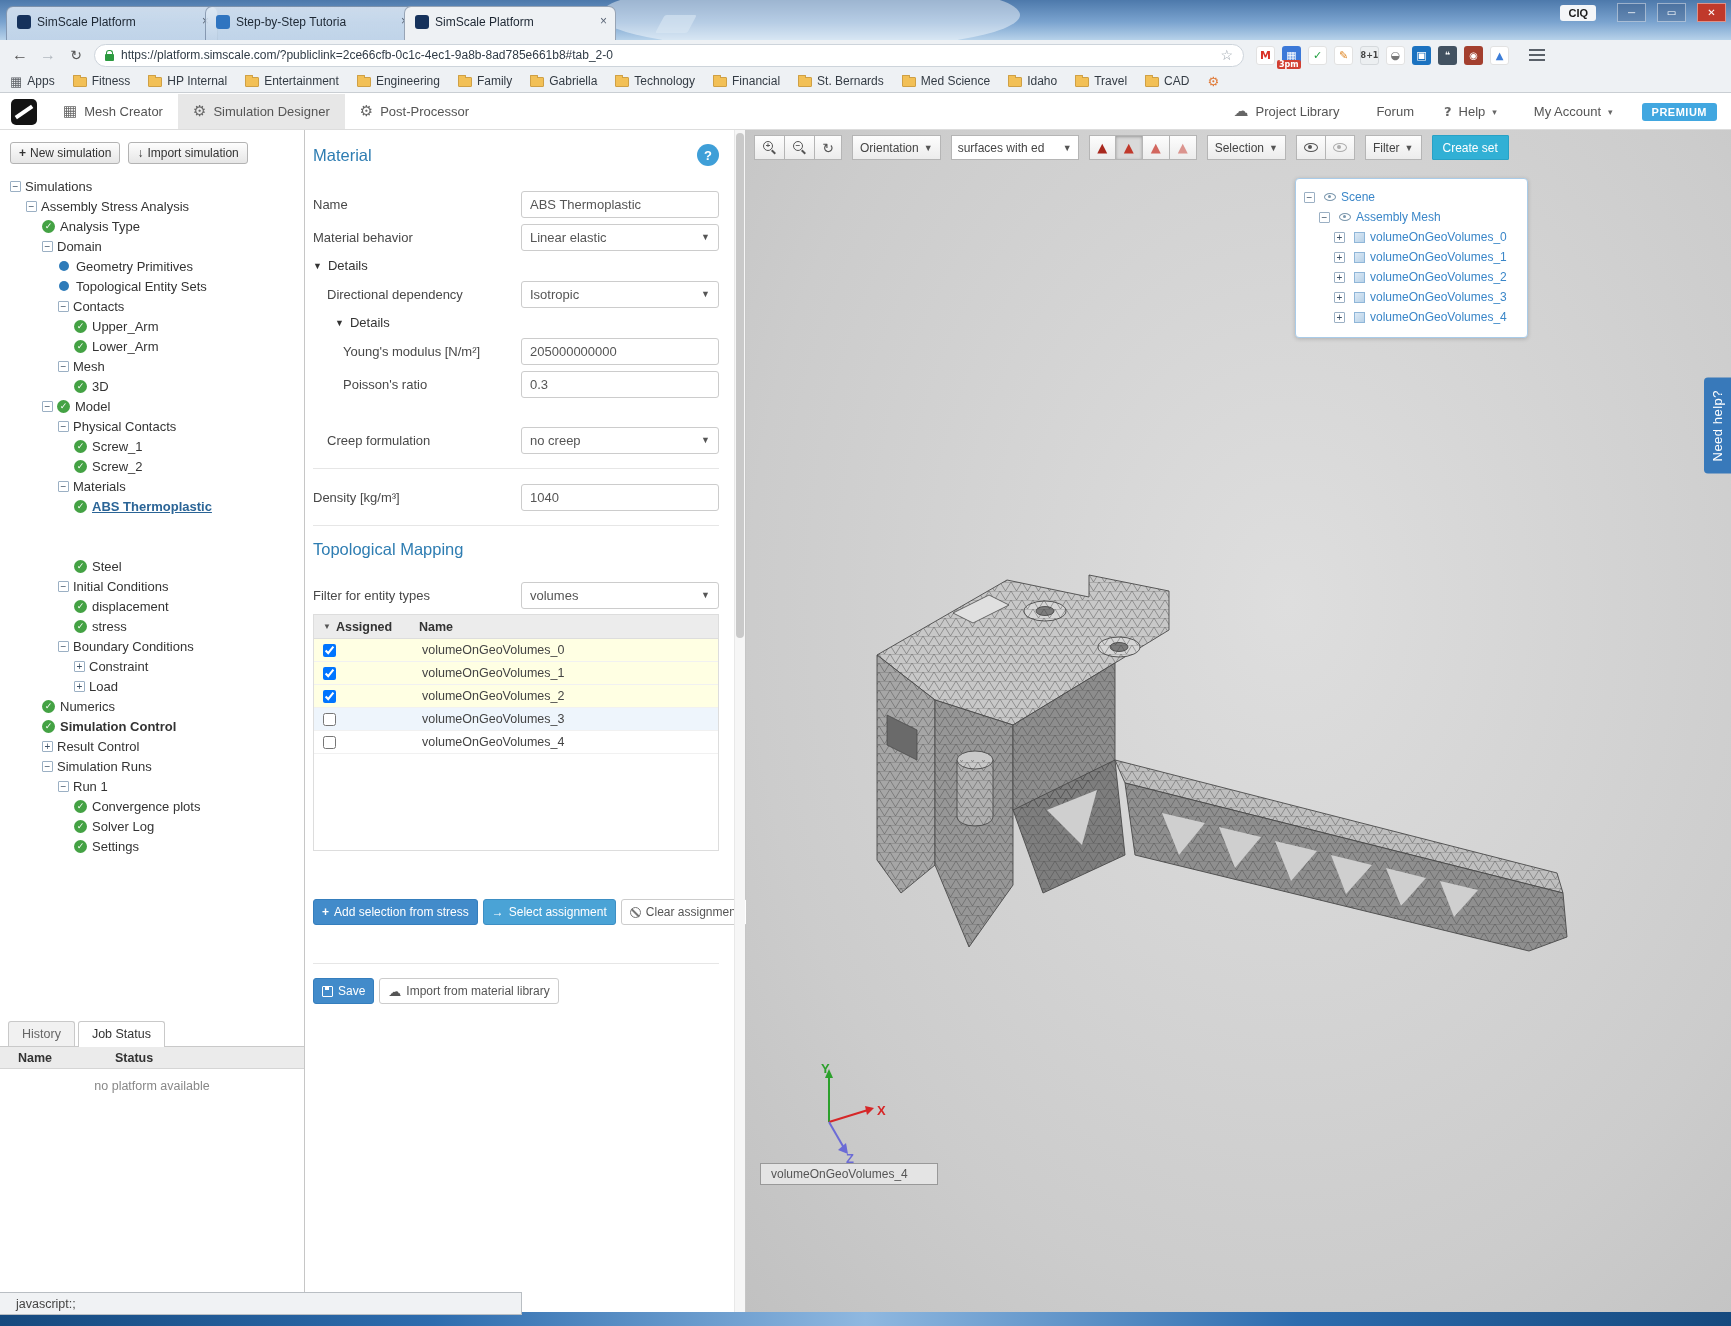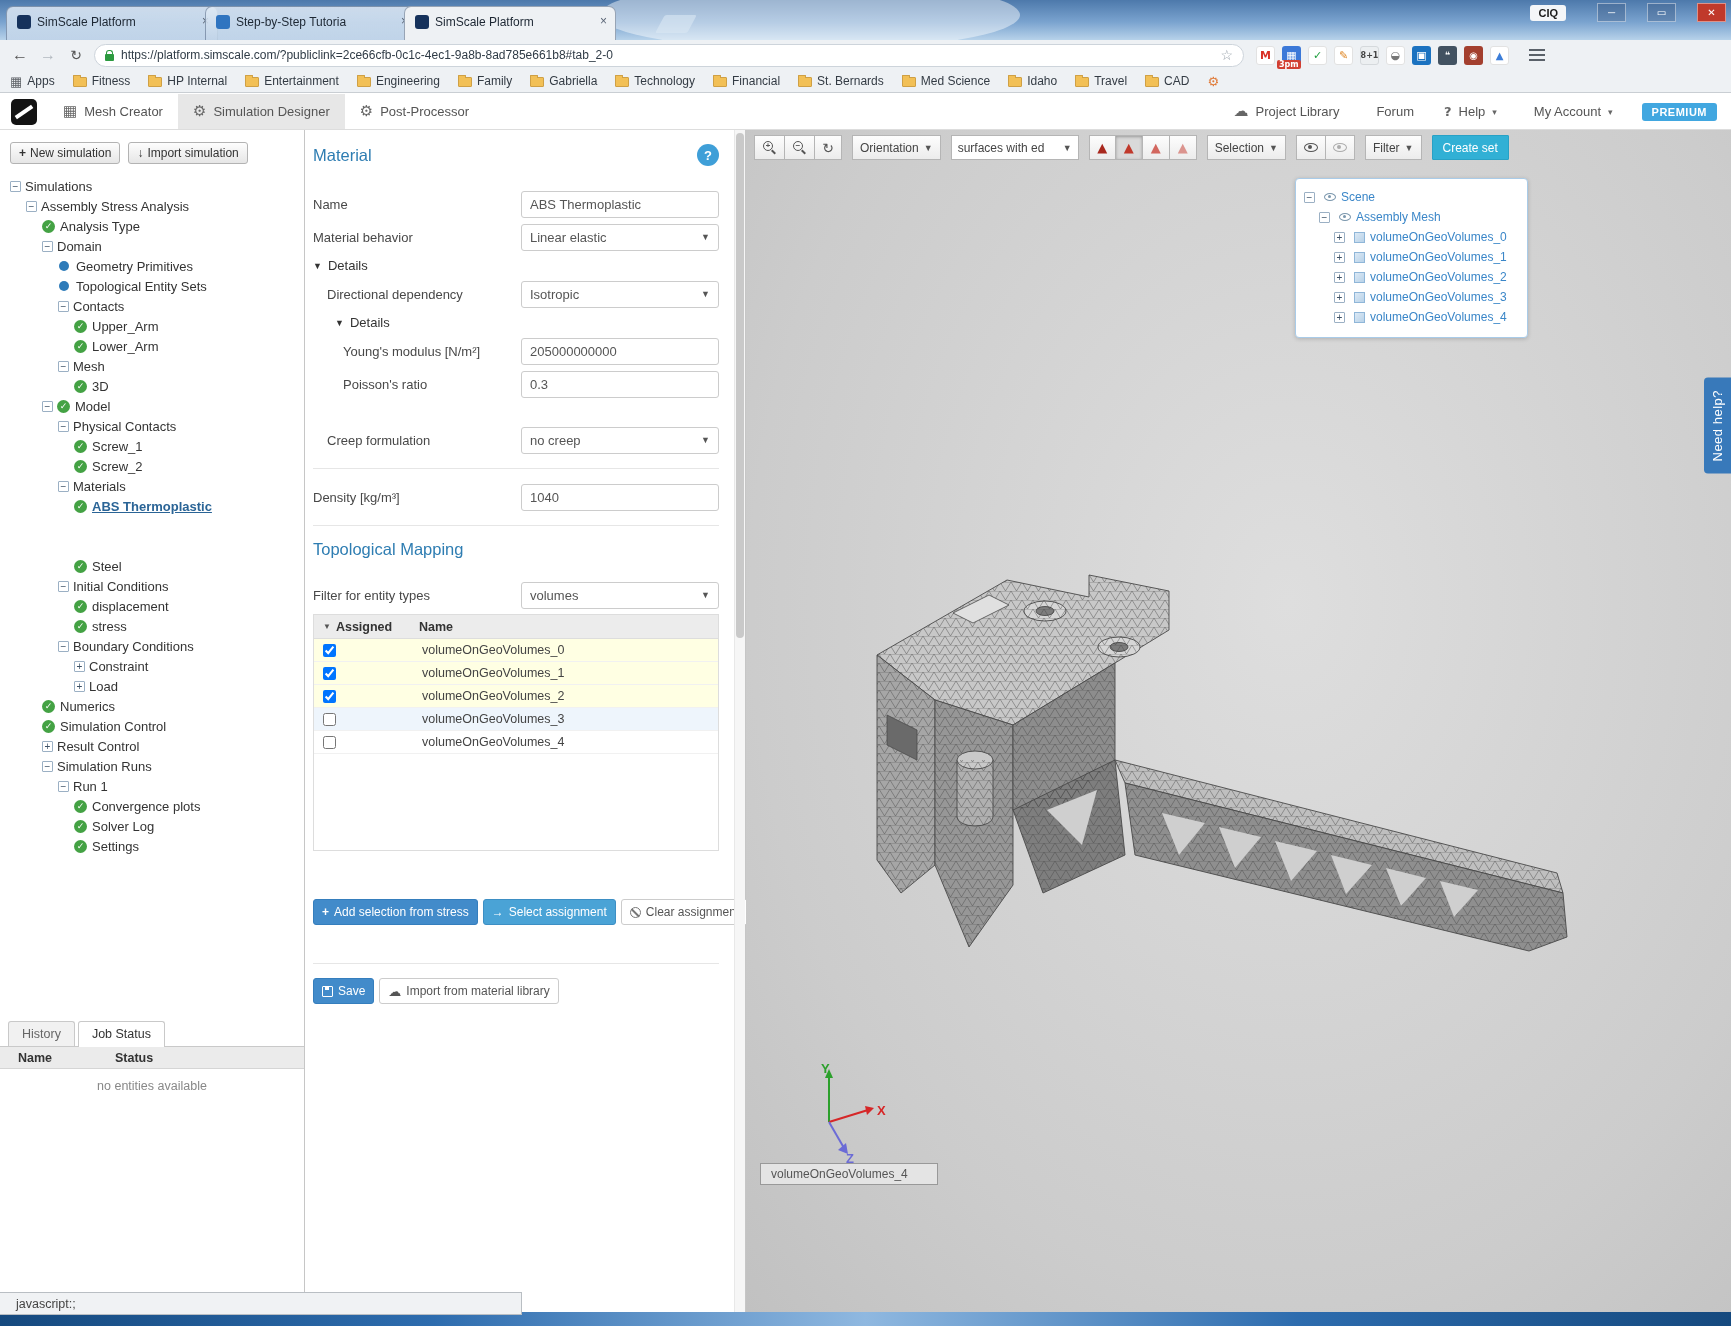--- a/index.html
+++ b/index.html
@@ -10,21 +10,21 @@
 .tabstrip{position:absolute;top:0;left:0;right:0;height:40px;background:linear-gradient(180deg,#4d79ab,#7aa3cf 55%,#b7d2ea);overflow:hidden}
 .tabstrip::before{content:"";position:absolute;width:420px;height:70px;border-radius:50%;background:rgba(255,255,255,.45);left:600px;top:-20px}
 .tabs{display:flex;position:absolute;left:6px;bottom:0;height:34px}
 .tab{width:212px;height:34px;padding:8px 8px 0 10px;display:flex;align-items:flex-start;gap:6px;background:linear-gradient(180deg,rgba(224,234,245,.85),rgba(193,212,232,.85));border:1px solid rgba(80,100,130,.55);border-bottom:none;border-radius:7px 7px 0 0;margin-right:-13px;position:relative}
 .tab.active{background:#eef1f4;z-index:3}
 .tab-label{font-size:12px;color:#1d2733;white-space:nowrap;overflow:hidden;flex:1}
 .tab-close{font-size:12px;color:#5b6676;line-height:13px}
 .favicon{width:14px;height:14px;border-radius:3px;background:#16325c;flex:none}
 .tabs .tab:nth-of-type(2) .favicon{background:#2f74c0}
 .newtab{position:absolute;left:660px;bottom:7px;width:32px;height:18px;background:rgba(218,231,243,.6);transform:skewX(-28deg);border-radius:2px}
-.wincontrols{position:absolute;right:5px;top:3px;display:flex;align-items:center;gap:21px;z-index:5}
+.wincontrols{position:absolute;right:5px;top:3px;display:flex;align-items:center;gap:11px;z-index:5}
 .ciq{background:#f4f6f8;border-radius:3px;color:#1a1a1a;font-size:11px;font-weight:bold;padding:2px 8px;margin-right:10px}
 .wc{width:29px;height:19px;display:flex;align-items:center;justify-content:center;color:#fff;font-size:10px;border:1px solid rgba(255,255,255,.45)}
 .wc.min,.wc.max{background:rgba(60,90,130,.35)}
 .wc.close{background:#c0392b}
 
 .navbar{position:absolute;top:40px;left:0;right:0;height:30px;background:#eef1f4;display:flex;align-items:center;padding:0 10px;gap:8px}
 .nav-ic{font-size:16px;color:#555;width:20px;text-align:center;line-height:1}
 .nav-ic.disabled{color:#b2b8bf}
 .urlbox{flex:1;max-width:1150px;height:23px;background:#fff;border:1px solid #cdd4db;border-radius:12px;display:flex;align-items:center;padding:0 10px;gap:7px;overflow:hidden}
 .lock{width:9px;height:7px;background:#2c9a3f;border-radius:1px;position:relative;flex:none;margin-top:4px}
@@ -507,21 +507,21 @@
         <div class="titem" style="padding-left: 70px;">
           <span class="toggle t-plus"></span>
 
           <span class="tlabel">Load</span>
         </div>
         <div class="titem" style="padding-left: 38px;">
 
           <span class="status s-check"></span>
           <span class="tlabel">Numerics</span>
         </div>
-        <div class="titem" style="padding-left: 38px;">
+        <div class="titem" style="padding-left: 38px; font-weight: bold;">
 
           <span class="status s-check"></span>
           <span class="tlabel">Simulation Control</span>
         </div>
         <div class="titem" style="padding-left: 38px;">
           <span class="toggle t-plus"></span>
 
           <span class="tlabel">Result Control</span>
         </div>
         <div class="titem" style="padding-left: 38px;">
@@ -552,21 +552,21 @@
       </div>
     <div class="histbox">
       <div class="hist-tabs">
         <span class="htab">History</span>
         <span class="htab active">Job Status</span>
       </div>
       <div class="hth">
         <span class="h1">Name</span>
         <span class="h2">Status</span>
       </div>
-      <div class="hempty">no entities available</div>
+      <div class="hempty">no platform available</div>
     </div>
   </div>
 
   <div class="mpanel">
     <div class="mtitle-row">
       <h2 class="sec-title">Material</h2>
       <span class="helpq">?</span>
     </div>
     <div class="mrow">
       <span class="mlabel">Name</span>

